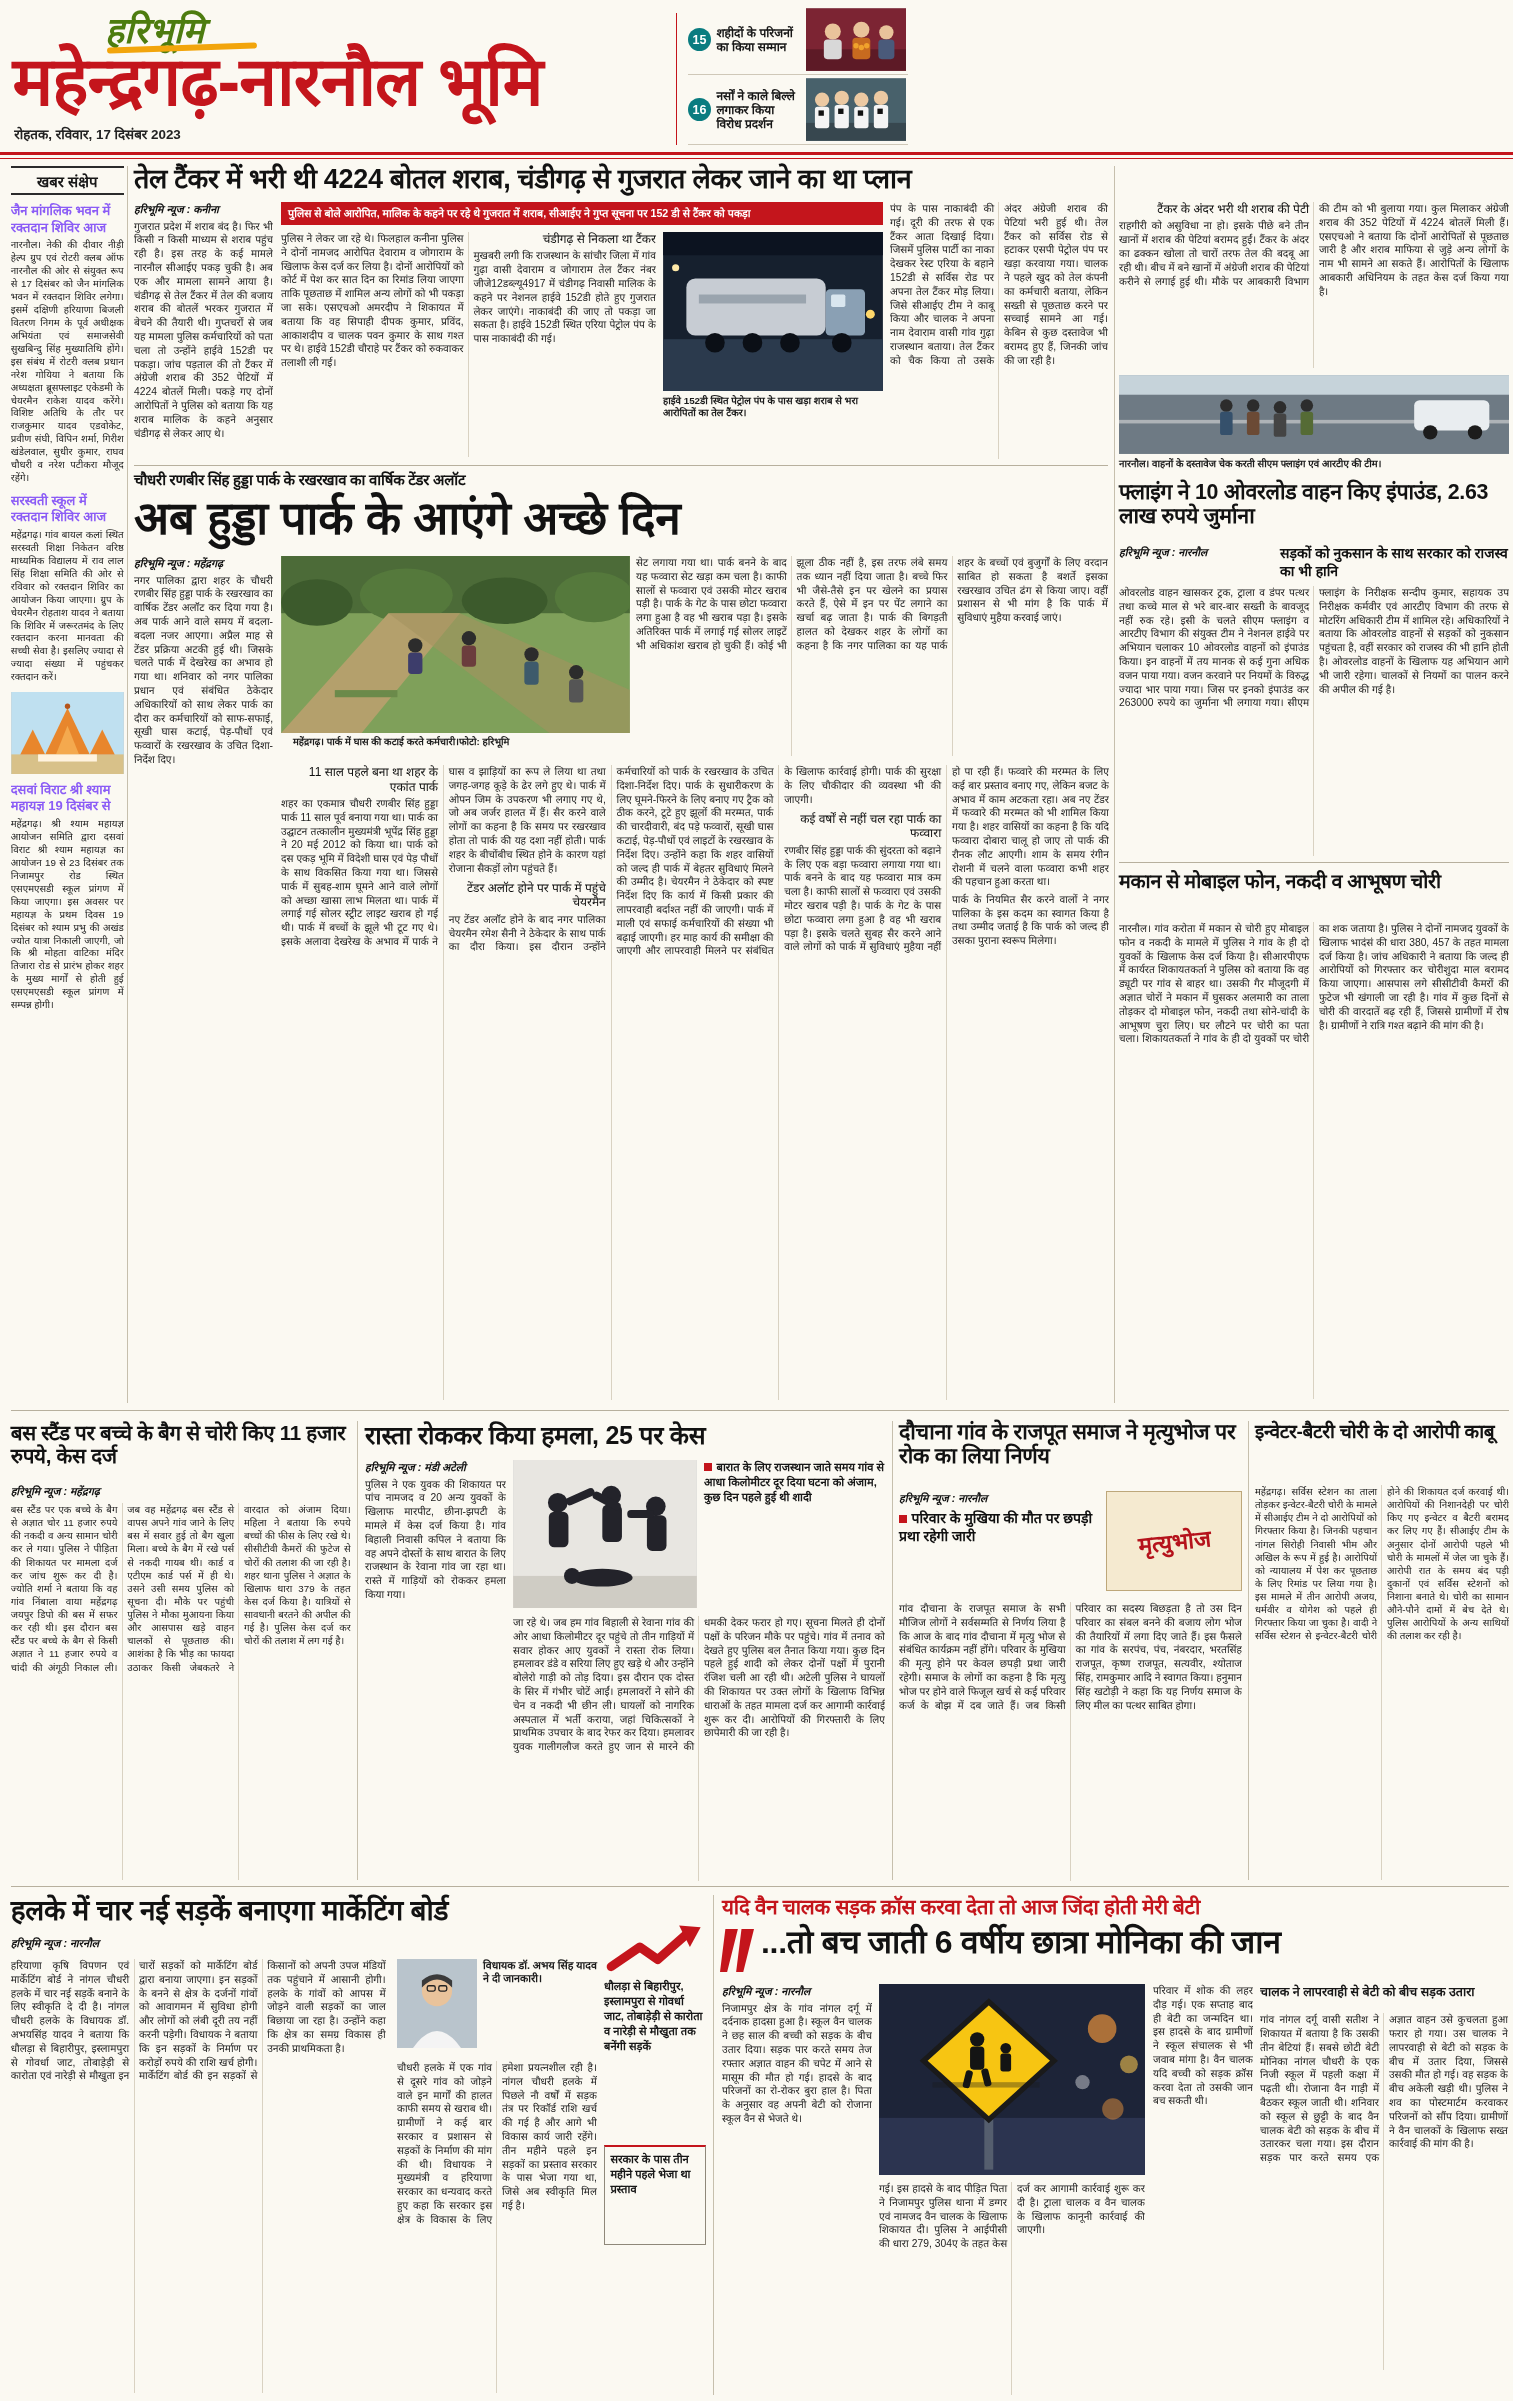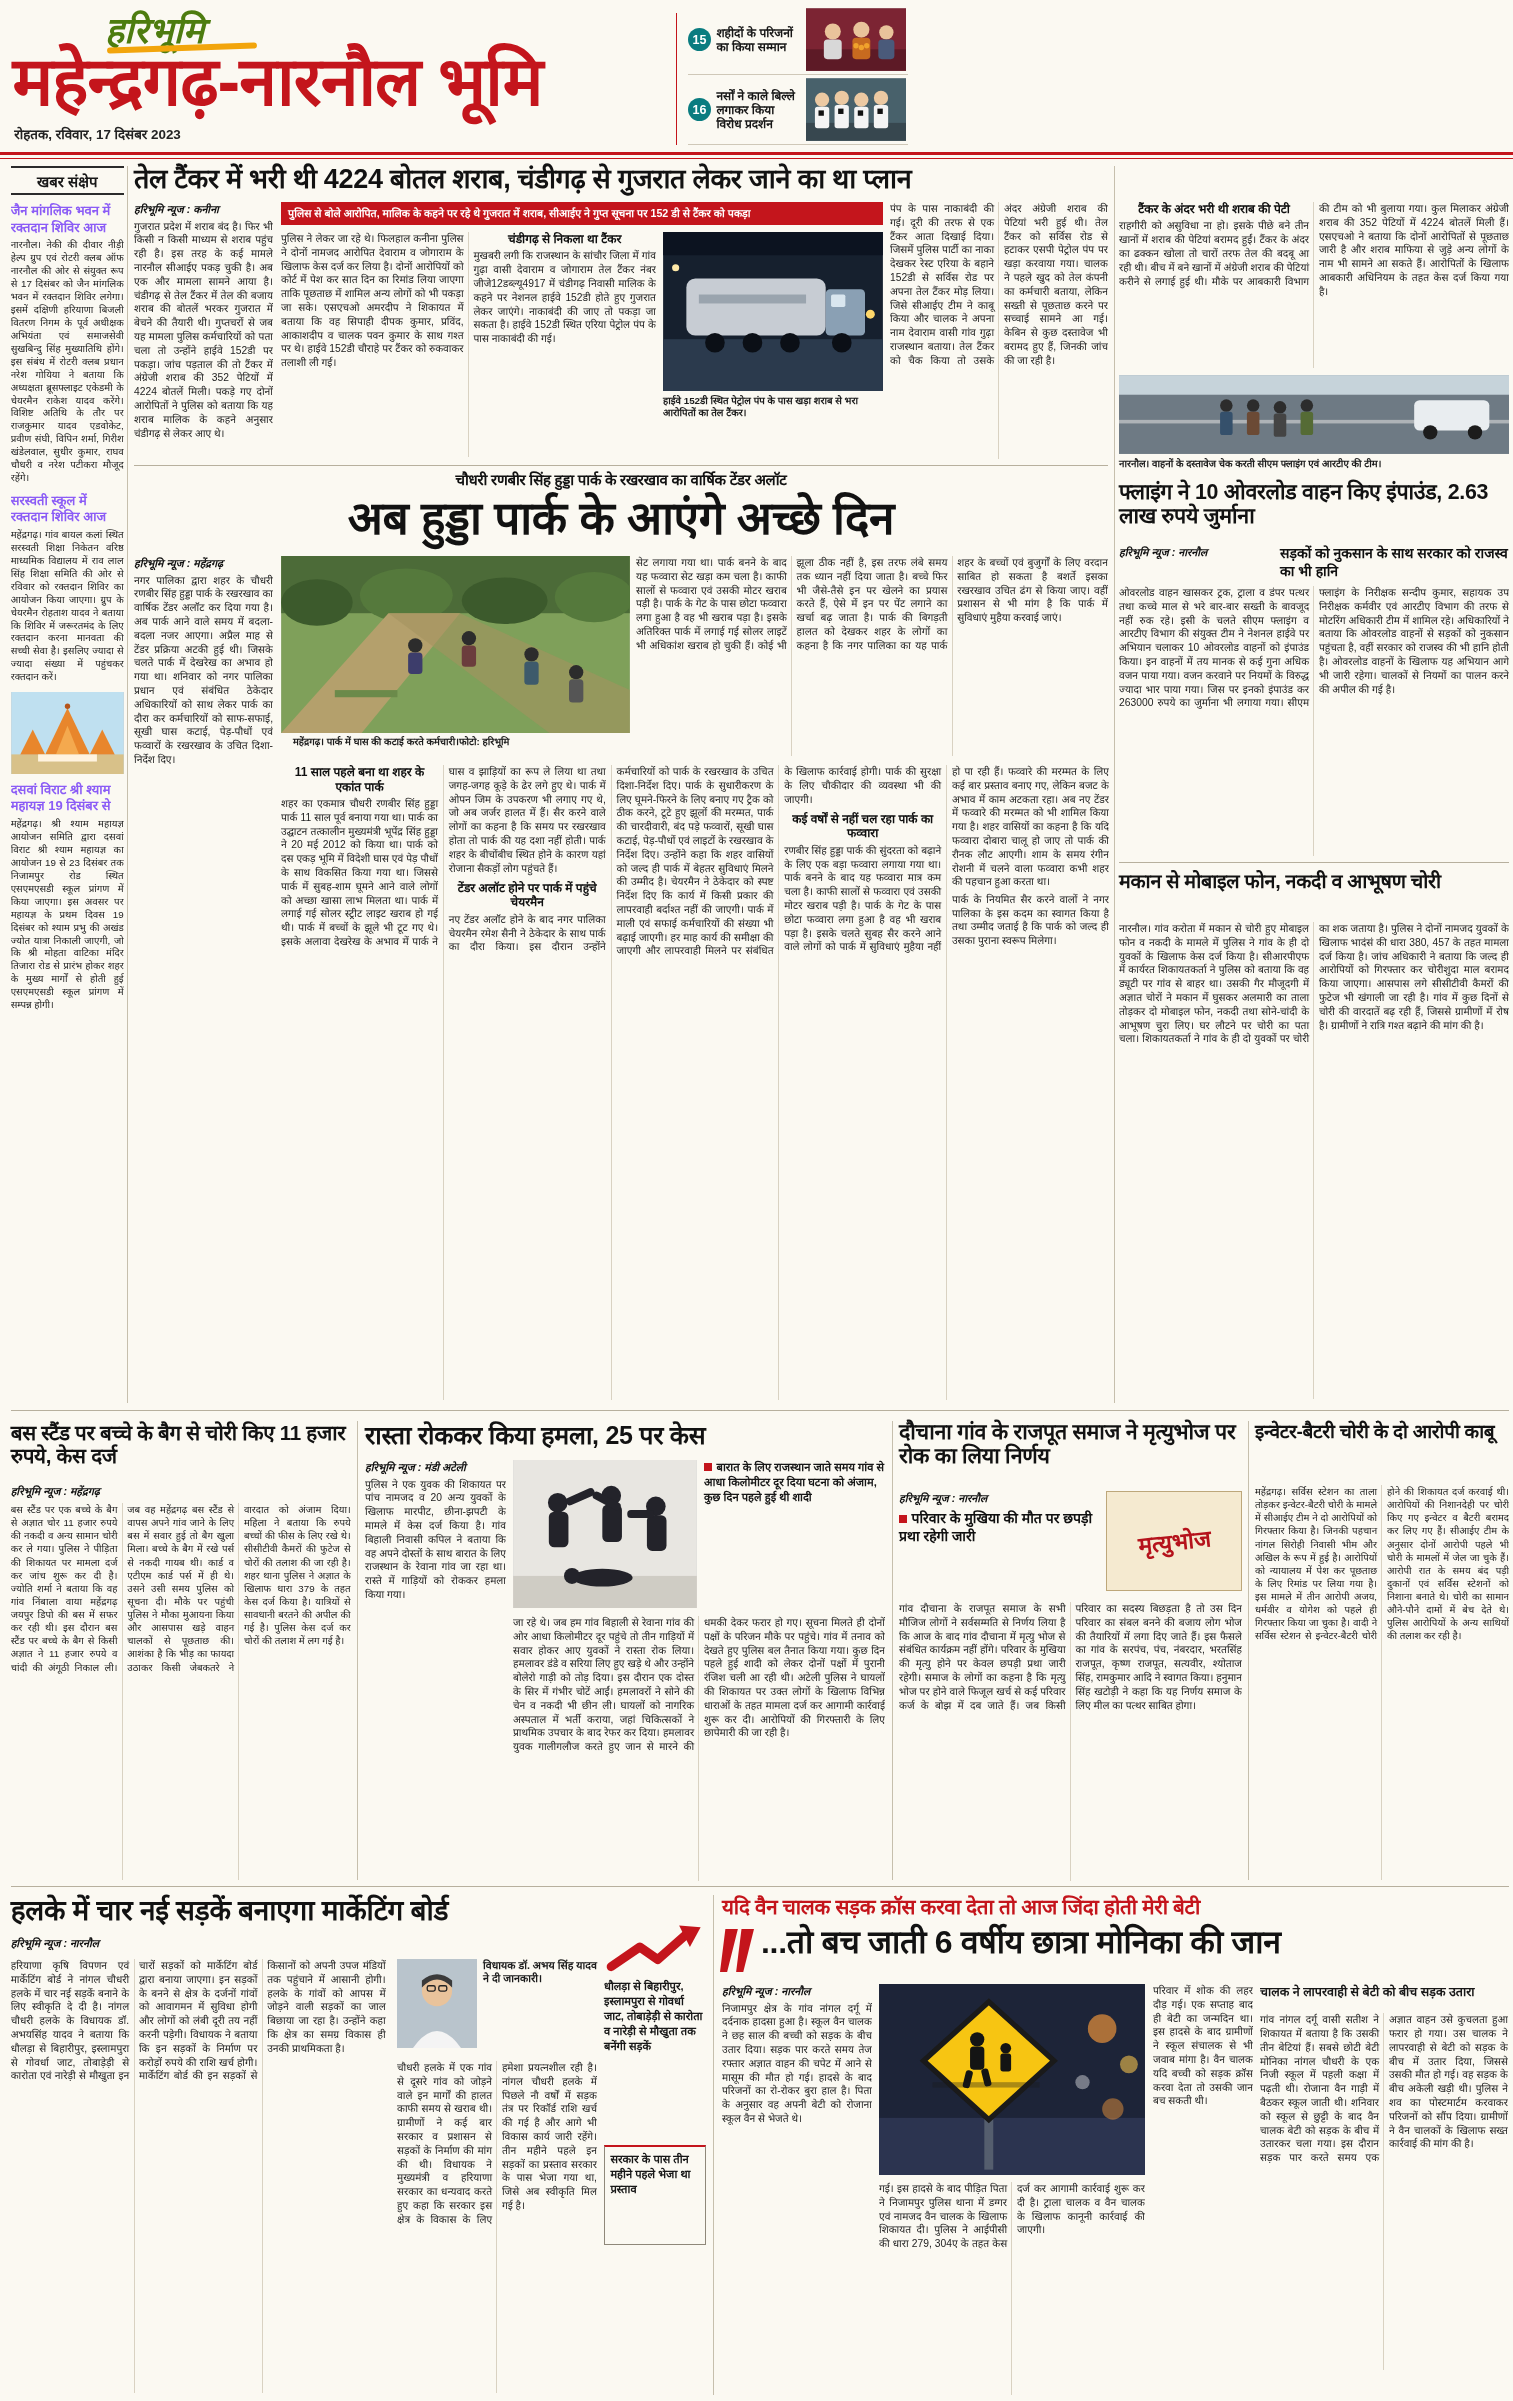--- a/index.html
+++ b/index.html
@@ -6,27 +6,27 @@
   body{background:#8d8d8d}
   #page{position:relative;width:1514px;height:2401px;background:#fbf9f2;font-family:"Liberation Sans",sans-serif;color:#171717;overflow:hidden}
   .abs{position:absolute}
   .hl{font-weight:700;color:#121212;line-height:1.12;letter-spacing:-0.3px}
   .body{font-size:10.3px;line-height:1.34;text-align:justify;color:#222;overflow:hidden}
   .body p{margin-bottom:3.6px}
   .byline{font-weight:700;font-style:italic;font-size:10.7px;margin-bottom:3.6px;color:#111}
   .c2{columns:2;column-gap:9.8px;column-rule:0.9px solid #d9d2c2}
   .c3{columns:3;column-gap:9.8px;column-rule:0.9px solid #d9d2c2}
   .c5{columns:5;column-gap:10.7px;column-rule:0.9px solid #d9d2c2}
-  .sub{font-weight:700;font-size:12px;line-height:1.22;margin:5.4px 0 2.7px;color:#0f0f0f;text-align:center}
+  .sub{font-weight:400;font-size:12px;line-height:1.22;margin:5.4px 0 2.7px;color:#0f0f0f;text-align:right}
   .cap{font-size:9.8px;font-weight:700;color:#1c1c1c;line-height:1.25}
   .hr{border-top:0.9px solid #b7b09e}
   .vr{border-left:0.9px solid #c6bfad}
   .photo{overflow:hidden;background:#cfcfcf}
   .photo svg{display:block;width:100%;height:100%}
-  .center{text-align:center}
+  .center{text-align:left}
   .red{color:#c4151c}
   .strap{background:#c4151c;color:#fff;font-weight:700;font-size:10.7px;line-height:23px;padding:0 7.1px;white-space:nowrap;overflow:hidden}
   .sb-head{color:#8b5cf6;font-weight:700;font-size:13px;line-height:1.25;margin:8px 0 3.6px}
   .sb-body{font-size:9.8px;line-height:1.32;text-align:justify;color:#222}
   .sb-title{text-align:center;font-weight:800;font-size:15px;padding:2.7px 0;border-top:2.7px solid #2b2b2b;border-bottom:2.7px solid #2b2b2b}
   .badge{display:inline-flex;align-items:center;justify-content:center;min-width:23px;height:23px;border-radius:50%;background:#0a7c80;color:#fff;font-weight:700;font-size:12.5px}
   .brief{display:flex;align-items:center;gap:5.4px;height:70px;border-bottom:0.9px solid #cfc8b8}
   .brief-text{width:84px;font-weight:700;font-size:12px;line-height:1.18}
   .sq{display:inline-block;width:8px;height:8px;background:#c4151c;margin-right:4.5px}
   .box{border:0.9px solid #8f887a;padding:5.4px;font-weight:700;font-size:11.2px;line-height:1.3;text-align:left}

